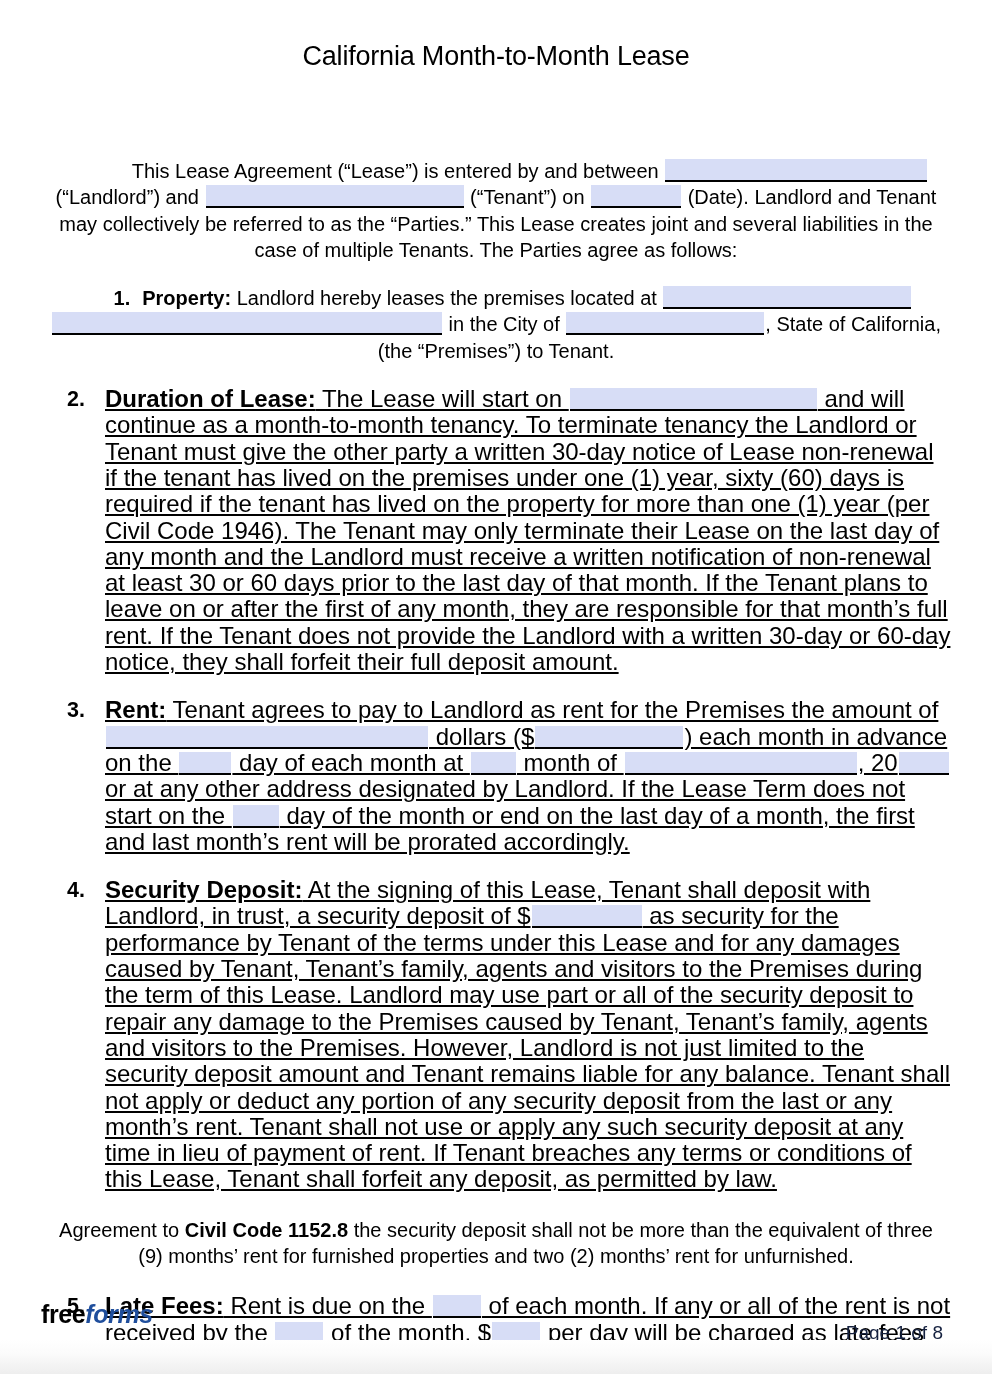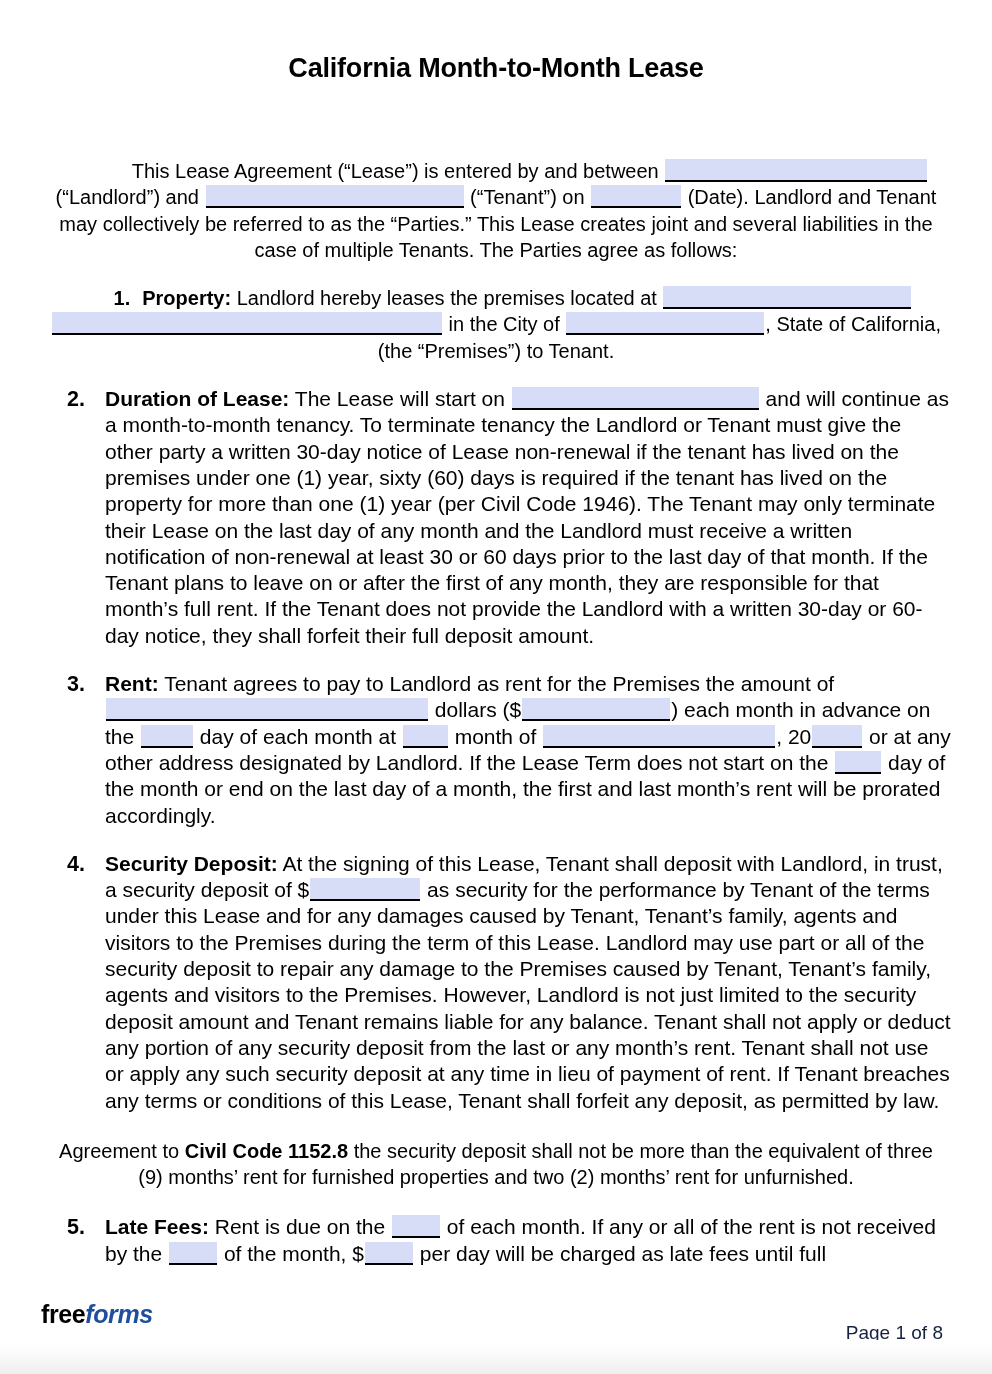--- a/index.html
+++ b/index.html
@@ -24,24 +24,24 @@
     position: absolute;
     left: 0;
     right: 0;
     bottom: 0;
     height: 34px;
     background: linear-gradient(to bottom, #ffffff 0%, #fbfbfb 40%, #f2f2f2 80%, #eeeeee 100%);
   }
   .doc-title {
     text-align: center;
     font-size: 27px;
-    font-weight: bold;
+    font-weight: normal;
     letter-spacing: -0.2px;
     padding-top: 41px;
-    margin: 12px;
+    margin: 0;
   }
   .body-area {
     position: absolute;
     left: 41px;
     top: 150px;
     width: 910px;
   }
   p.para {
     margin: 8px;
     font-size: 20px;
@@ -60,22 +60,23 @@
     width: 44px;
     text-align: right;
     font-weight: bold;
     font-size: 21.5px;
     line-height: 26.3px;
     padding-right: 0px;
   }
   .section .body {
     flex: 1 1 auto;
     padding-left: 20px;
-    font-size: 21px;
+    font-size: 24px;
     line-height: 26.3px;
+    text-decoration: underline;
   }
   .lbl { font-weight: bold; }
   
   .fullwidth-wrap {
     margin-top: 22px;
     font-size: 21.5px;
     line-height: 26.3px;
   }
   
   .blank {

